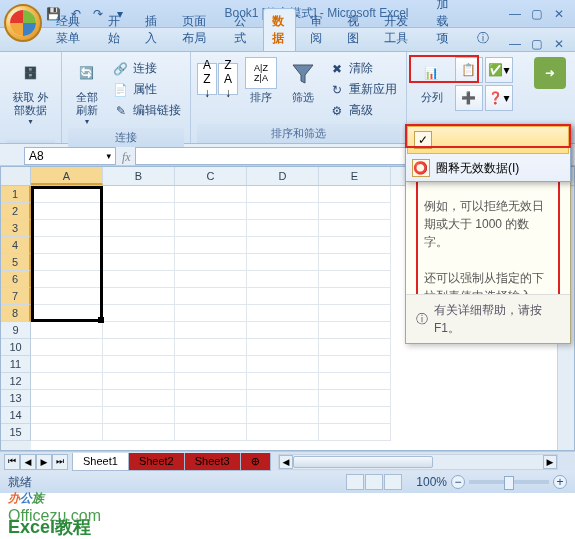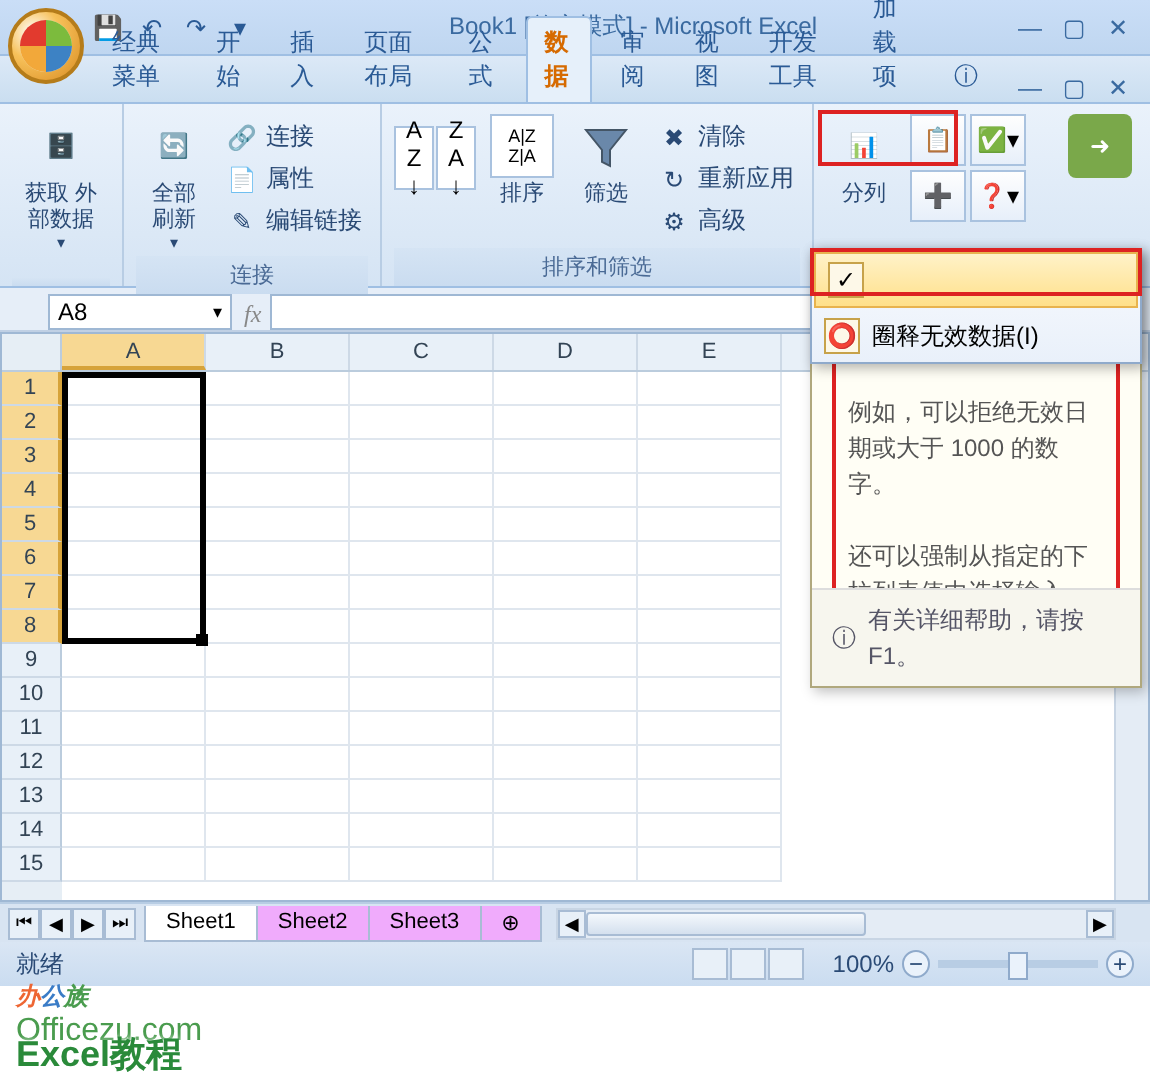--- a/index.html
+++ b/index.html
@@ -58,21 +58,21 @@
 .cells{position:relative}
 .row{display:flex;height:17px}
 .cell{width:72px;border-right:1px solid #dfe6ee;border-bottom:1px solid #dfe6ee}
 .sel-range{position:absolute;left:0;top:0;width:72px;height:136px;border:3px solid #000;pointer-events:none}
 .sel-range::after{content:"";position:absolute;right:-4px;bottom:-4px;width:6px;height:6px;background:#000}
 .scroll-v{position:absolute;right:0;top:19px;bottom:0;width:17px;background:#e4ecf5;border-left:1px solid #c8d5e4}
 .sheet-tabs{height:20px;background:#d8e4f2;display:flex;align-items:center;border-top:1px solid #b8cde4}
 .tab-nav{display:flex;gap:0;margin-left:4px}
 .tab-nav span{width:16px;height:16px;border:1px solid #a8bcd4;background:#e8f0f8;display:inline-flex;align-items:center;justify-content:center;font-size:9px;cursor:pointer}
 .stabs{display:flex;margin-left:4px}
-.stab{padding:2px 10px;background:#f0abfc;border:1px solid #a8bcd4;border-top:none;font-size:11px;cursor:pointer;margin-right:-1px}
+.stab{padding:2px 10px;background:#b91c1c;border:1px solid #a8bcd4;border-top:none;font-size:11px;cursor:pointer;margin-right:-1px}
 .stab.active{background:#fff;color:#000;font-weight:normal}
 .hscroll{flex:1;height:16px;background:#e4ecf5;border:1px solid #c8d5e4;margin:0 17px 0 8px;position:relative}
 .hscroll .thumb{position:absolute;left:14px;top:1px;width:140px;height:12px;background:linear-gradient(#f4f8fc,#d4e0ee);border:1px solid #a8bcd4;border-radius:2px}
 .hscroll .arr{position:absolute;top:0;width:14px;height:14px;border:1px solid #a8bcd4;background:#e8f0f8;display:flex;align-items:center;justify-content:center;font-size:9px}
 .hscroll .al{left:0}.hscroll .ar{right:0}
 .status{height:22px;background:linear-gradient(#dae6f4,#cadcf0);display:flex;align-items:center;padding:0 8px;font-size:11px;color:#2a4a75}
 .zoom{margin-left:auto;display:flex;align-items:center;gap:4px}
 .zoom .zbtn{width:14px;height:14px;border:1px solid #8faacb;border-radius:50%;display:inline-flex;align-items:center;justify-content:center;cursor:pointer;background:#eaf2fb}
 .zoom .ztrack{width:80px;height:4px;background:#b8cde4;position:relative}
 .zoom .ztrack::after{content:"";position:absolute;left:50%;top:-4px;width:8px;height:12px;background:#eaf2fb;border:1px solid #8faacb;transform:translateX(-50%)}

